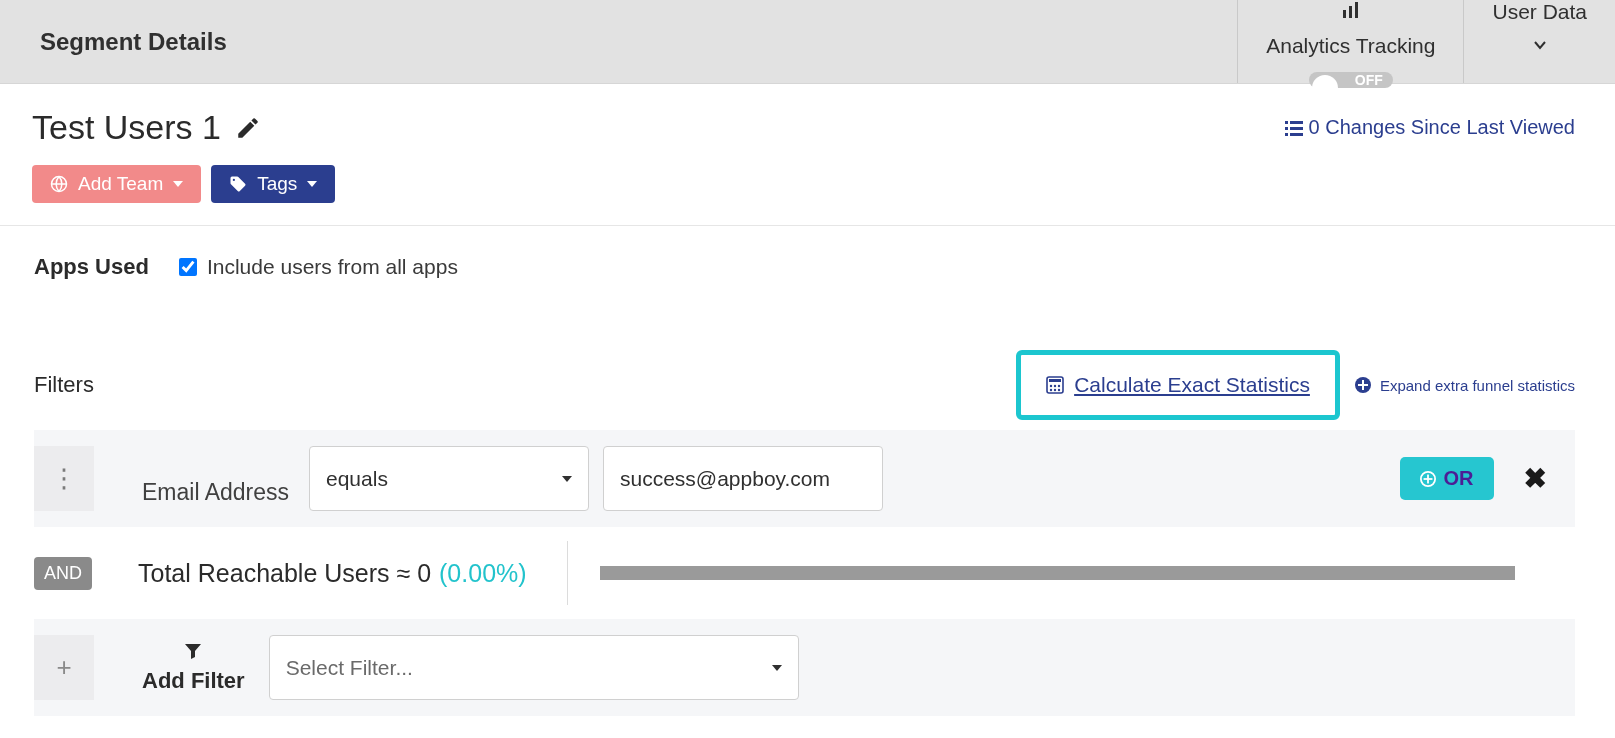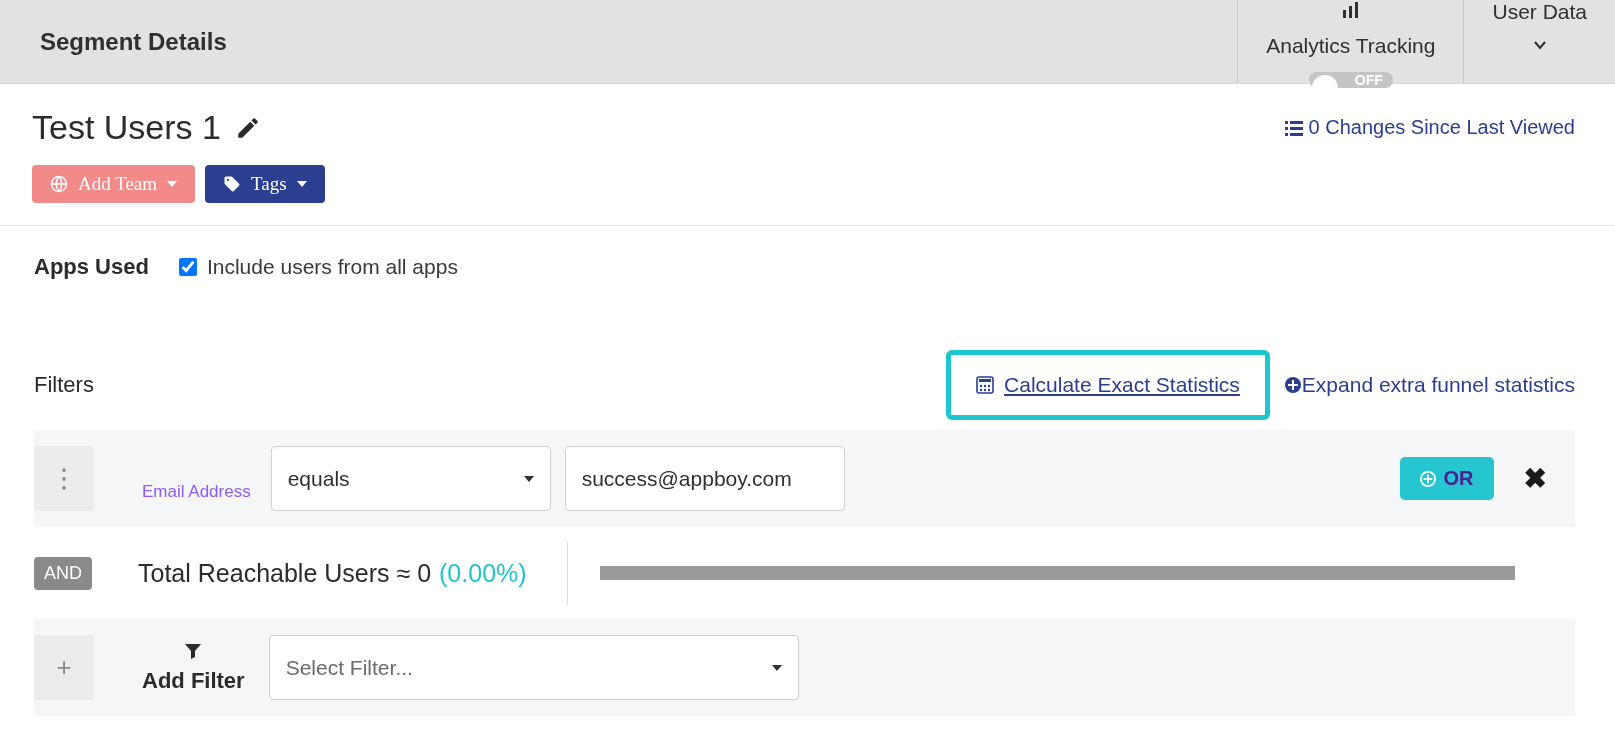--- a/index.html
+++ b/index.html
@@ -94,21 +94,20 @@
   .btn {
     display: inline-flex;
     align-items: center;
     gap: 10px;
     border-radius: 4px;
     padding: 8px 18px;
     font-size: 19px;
     color: #fff;
     cursor: pointer;
     border: none;
-    font-family: Liberation Serif, serif;
   }
   .btn-pink { background: #f28a8a; }
   .btn-navy { background: #2b3e8f; }
   .caret-down {
     width: 0; height: 0;
     border-left: 5px solid transparent;
     border-right: 5px solid transparent;
     border-top: 6px solid currentColor;
   }
   .body-block { padding: 28px 40px 20px 34px; }
@@ -139,43 +138,43 @@
     padding: 18px 25px;
     display: flex;
     align-items: center;
     gap: 10px;
     color: #2b3e8f;
     font-size: 21px;
     cursor: pointer;
     text-decoration: underline;
   }
   .expand-link {
-    display: flex; align-items: center; gap: 0;
-    color: #2b3e8f; font-size: 21px; cursor: pointer;
+    display: flex; align-items: center; gap: 8px;
+    color: #2b3e8f; font-size: 15px; cursor: pointer;
   }
   .filter-row {
     background: #f5f6f8;
     display: flex;
     align-items: center;
     padding: 16px 28px 16px 0;
   }
   .drag-cell {
     width: 60px;
     align-self: stretch;
     background: #ececee;
     display: flex;
     align-items: center;
     justify-content: center;
     cursor: grab;
     color: #7a7a7a;
     font-size: 26px;
   }
   .filter-field-label {
-    font-size: 17px;
-    color: #8b5cf6;
+    font-size: 23px;
+    color: #404040;
     margin-left: 48px;
     margin-right: 20px;
     margin-top: 27px;
   }
   .select-box, .text-input {
     background: #fff;
     border: 1px solid #d0d0d0;
     border-radius: 4px;
     height: 65px;
     font-size: 21px;

